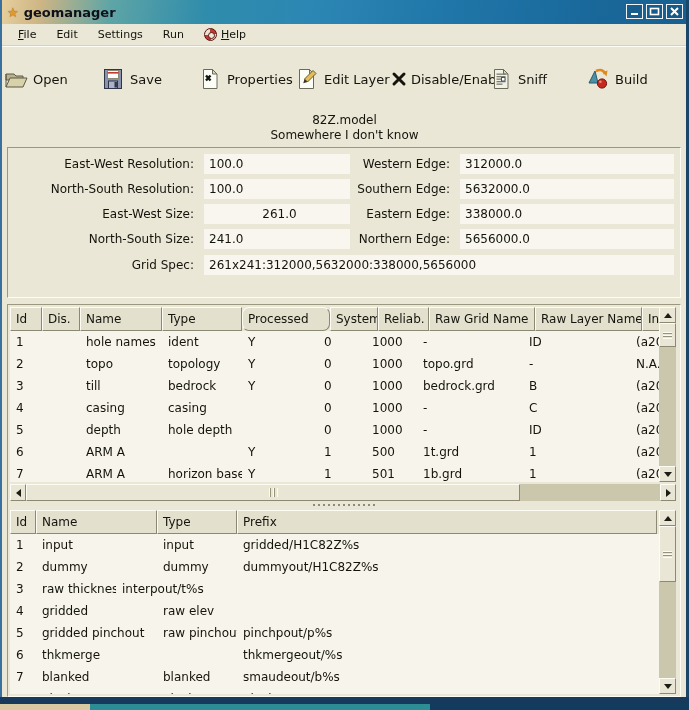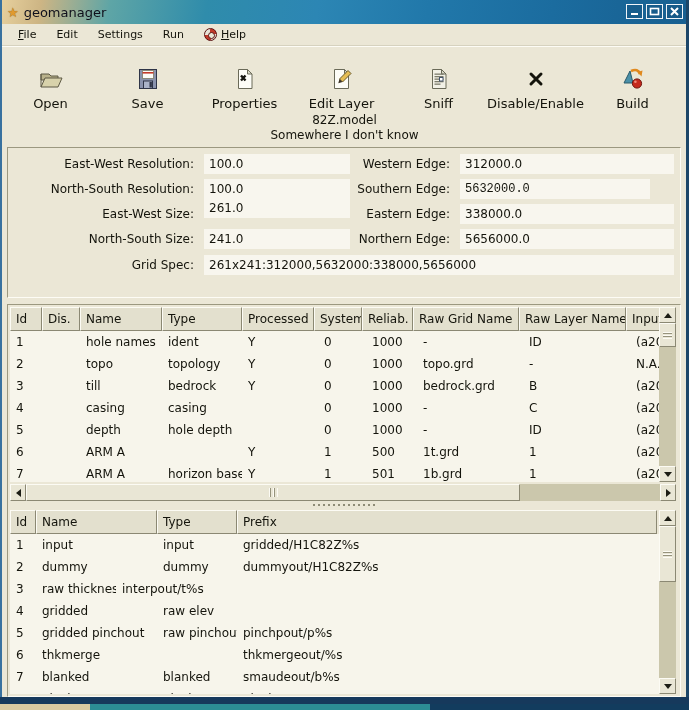--- a/index.html
+++ b/index.html
@@ -4,36 +4,36 @@
 <style>
   * { margin:0; padding:0; box-sizing:border-box; }
   html,body { width:689px; height:710px; overflow:hidden; }
   body { position:relative; background:#ebe7d6; font-family:"DejaVu Sans", sans-serif; font-size:12px; color:#14140c; }
 
   
   .titlebar { position:absolute; left:0; top:0; width:689px; height:24px;
     background:linear-gradient(100deg,#e8d19e 0%,#cdb584 6%,#5ea5a6 16%,#2f8cab 30%,#2c86b4 46%,#2178aa 62%,#1b6c9f 80%,#175f90 100%);
     display:flex; align-items:center; padding-left:7px; }
   .titlebar .star { color:#e09a2f; font-size:13px; margin-right:5px; text-shadow:0 0 1px #6b4a10; }
-  .titlebar .title { font-weight:normal; font-size:13px; color:#10101c; }
+  .titlebar .title { font-weight:bold; font-size:13px; color:#10101c; }
   .winbtns { position:absolute; right:6px; top:4px; display:flex; gap:3px; }
   .winbtn { width:17px; height:15px; border:1px solid #f0f4f8; background:rgba(20,70,110,.25);
     display:flex; align-items:center; justify-content:center; }
 
   .menubar { position:absolute; left:2px; top:24px; width:684px; height:22px; background:#ebe7d6;
     display:flex; align-items:center; padding-left:6px; border-bottom:1px solid #d6d2bf; }
   .menu-item { padding:2px 10px 3px 10px; font-size:11px; display:flex; align-items:center; gap:4px; }
   .buoy { width:13px; height:13px; border-radius:50%; border:1px solid #5a1010;
     background:conic-gradient(#c23a2a 0 25%, #e8e4d8 25% 50%, #c23a2a 50% 75%, #e8e4d8 75%); position:relative; }
   .buoy::after { content:""; position:absolute; left:3px; top:3px; width:5px; height:5px; border-radius:50%;
     background:#ebe7d6; border:1px solid #5a1010; }
 
   .toolbar { position:absolute; left:2px; top:46px; width:684px; height:66px;
     border-top:1px solid #fdfcf5; display:flex; }
-  .tool-btn { width:97px; height:64px; display:flex; flex-direction:column; align-items:center; justify-content:flex-end; gap:3px; }
+  .tool-btn { width:97px; height:64px; display:flex; flex-direction:row; align-items:center; justify-content:flex-start; gap:3px; }
   .tool-btn .ticon { width:28px; height:28px; display:flex; align-items:center; justify-content:center; }
   .tool-btn .tlabel { font-size:13px; white-space:nowrap; }
 
   .model-info { position:absolute; left:0; top:113px; width:689px; text-align:center; line-height:15px; font-size:12px; }
 
   
   .fields-panel { position:absolute; left:7px; top:147px; width:674px; height:151px;
     border:1px solid; border-color:#9b9880 #fdfcf5 #fdfcf5 #9b9880; }
   .frow-label { position:absolute; height:20px; line-height:20px; text-align:right; padding-right:6px; }
   .frow-value { position:absolute; height:20px; line-height:20px; background:#f8f6ee; padding-left:5px;
@@ -164,45 +164,45 @@
         <path d="M5.5 3.5 h10 l4 4 v15 h-14 z" fill="#fdfdf7" stroke="#6a6a58"></path>
         <path d="M15.5 3.5 l4 4 h-4 z" fill="#d9d9c8" stroke="#6a6a58"></path>
         <polygon points="10.5,13 19,4.5 22,7.5 13.5,16" fill="#e5bd54" stroke="#6a5a2a"></polygon>
         <polygon points="10.5,13 13.5,16 9.3,17.2" fill="#3a3226"></polygon>
       </svg>
     </span>
     <span class="tlabel">Edit Layer</span>
   </div>
   <div class="tool-btn">
     <span class="ticon">
+      <svg width="18" height="18" viewBox="0 0 18 18">
+        <path d="M4 4 L14 14 M14 4 L4 14" stroke="#14140c" stroke-width="3" stroke-linecap="round"></path>
+      </svg>
+    </span>
+    <span class="tlabel">Disable/Enable</span>
+  </div>
+  <div class="tool-btn">
+    <span class="ticon">
       <svg width="26" height="26" viewBox="0 0 26 26">
         <path d="M6.5 3.5 h9 l4.5 4.5 v14.5 h-13.5 z" fill="#f2f1e6" stroke="#6a6a58"></path>
         <path d="M15.5 3.5 l4.5 4.5 h-4.5 z" fill="#d9d9c8" stroke="#6a6a58"></path>
         <g fill="#7c7c6c">
           <rect x="8.5" y="7.5" width="9" height="1.3"></rect>
             <rect x="8.5" y="10" width="9" height="1.3"></rect>
           <rect x="8.5" y="12.5" width="9" height="1.3"></rect>
             <rect x="8.5" y="15" width="9" height="1.3"></rect>
           <rect x="8.5" y="17.5" width="6" height="1.3"></rect>
         </g>
         <rect x="13.5" y="11.5" width="3.5" height="3.5" fill="#fff" stroke="#44546a"></rect>
       </svg>
     </span>
     <span class="tlabel">Sniff</span>
   </div>
   <div class="tool-btn">
     <span class="ticon">
-      <svg width="18" height="18" viewBox="0 0 18 18">
-        <path d="M4 4 L14 14 M14 4 L4 14" stroke="#14140c" stroke-width="3" stroke-linecap="round"></path>
-      </svg>
-    </span>
-    <span class="tlabel">Disable/Enable</span>
-  </div>
-  <div class="tool-btn">
-    <span class="ticon">
       <svg width="26" height="26" viewBox="0 0 26 26">
         <polygon points="4,17 10,5 13,17" fill="#4a90a8" stroke="#2a5a6a"></polygon>
         <path d="M11 5 q7 -3 9 3" stroke="#e0891e" fill="none" stroke-width="2.6"></path>
         <polygon points="21.5,10.5 22.5,4.5 17.5,6" fill="#e0891e"></polygon>
         <circle cx="17" cy="17.5" r="4.6" fill="#c52a1e" stroke="#6d120c"></circle>
         <circle cx="15.4" cy="15.8" r="1.3" fill="#ef8a7a"></circle>
       </svg>
     </span>
     <span class="tlabel">Build</span>
   </div>
@@ -215,45 +215,45 @@
 
 <div class="fields-panel">
   <div class="frow-label" style="left:2px; top:6px; width:190px;">East-West Resolution:</div>
   <div class="frow-value" style="left:196px; top:6px; width:146px;">100.0</div>
   <div class="frow-label" style="left:344px; top:6px; width:104px;">Western Edge:</div>
   <div class="frow-value" style="left:452px; top:6px; width:214px;">312000.0</div>
 
   <div class="frow-label" style="left:2px; top:31px; width:190px;">North-South Resolution:</div>
   <div class="frow-value" style="left:196px; top:31px; width:146px;">100.0</div>
   <div class="frow-label" style="left:344px; top:31px; width:104px;">Southern Edge:</div>
-  <div class="frow-value" style="left:452px; top:31px; width:190px;font-family:Liberation Mono, monospace;">5632000.0</div>
+  <div class="frow-value" style="left:452px; top:31px; width:214px;">5632000.0</div>
 
   <div class="frow-label" style="left:2px; top:56px; width:190px;">East-West Size:</div>
-  <div class="frow-value" style="left:196px; top:50px; width:146px;">261.0</div>
+  <div class="frow-value" style="left:196px; top:56px; width:146px;text-align:center;">261.0</div>
   <div class="frow-label" style="left:344px; top:56px; width:104px;">Eastern Edge:</div>
   <div class="frow-value" style="left:452px; top:56px; width:214px;">338000.0</div>
 
   <div class="frow-label" style="left:2px; top:81px; width:190px;">North-South Size:</div>
   <div class="frow-value" style="left:196px; top:81px; width:146px;">241.0</div>
   <div class="frow-label" style="left:344px; top:81px; width:104px;">Northern Edge:</div>
   <div class="frow-value" style="left:452px; top:81px; width:214px;">5656000.0</div>
 
   <div class="frow-label" style="left:2px; top:107px; width:190px;">Grid Spec:</div>
   <div class="frow-value" style="left:196px; top:107px; width:470px;">261x241:312000,5632000:338000,5656000</div>
 </div>
 
 <div class="tables-panel">
 
   <div class="tbl-wrap" style="left:2px; top:2px; width:649px; height:175px;">
     <div class="tbl-head">
         <div class="th" style="width: 32px;">Id</div>
         <div class="th" style="width: 38px;">Dis.</div>
         <div class="th" style="width: 82px;">Name</div>
         <div class="th" style="width: 80px;">Type</div>
-        <div class="th" style="width: 72px;">Processed</div>
+        <div class="th" style="width: 88px; border-radius: 7px;">Processed</div>
         <div class="th" style="width: 48px;">System</div>
         <div class="th" style="width: 51px;">Reliab.</div>
         <div class="th" style="width: 106px;">Raw Grid Name</div>
         <div class="th" style="width: 107px;">Raw Layer Name</div>
         <div class="th" style="width: 60px;">Input</div>
       </div>
     <div class="tbl-body" style="height:151px;">
         <div class="tr">
           <div class="td" style="width: 32px;">1</div>
           <div class="td" style="width: 38px;"></div>

